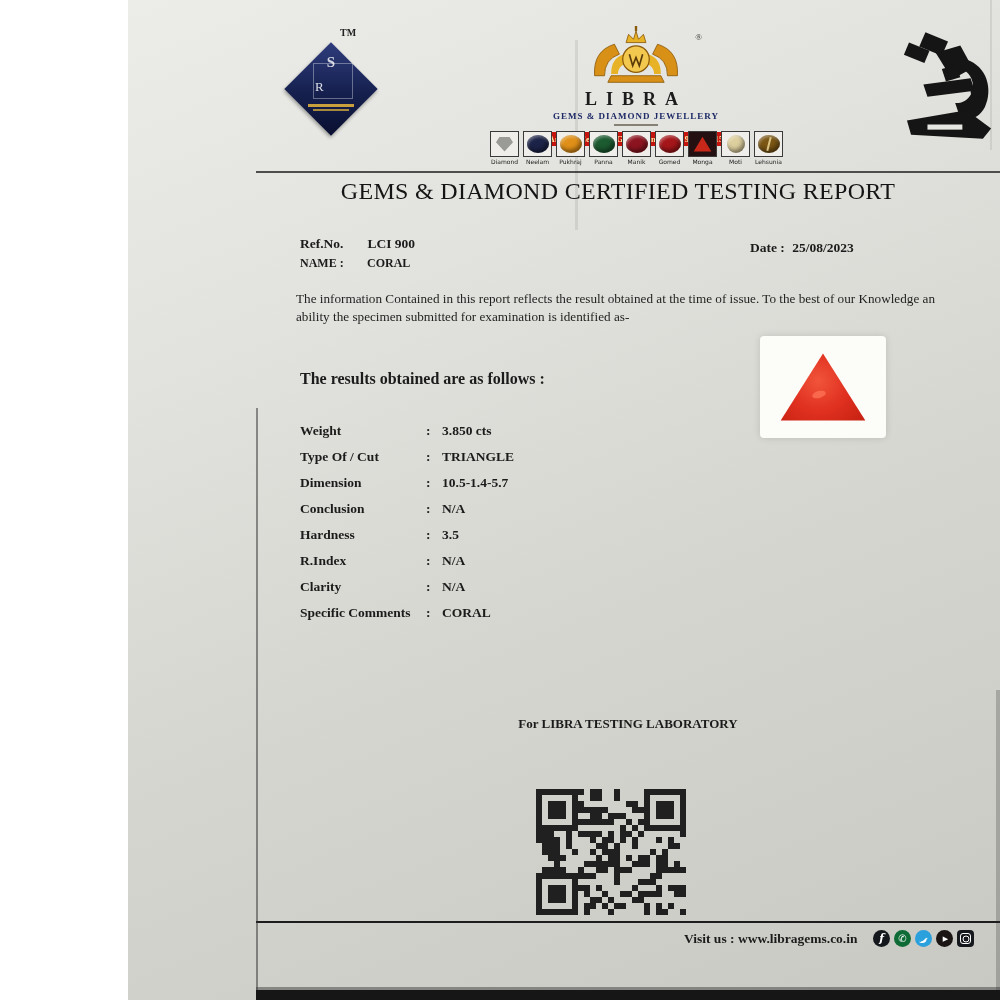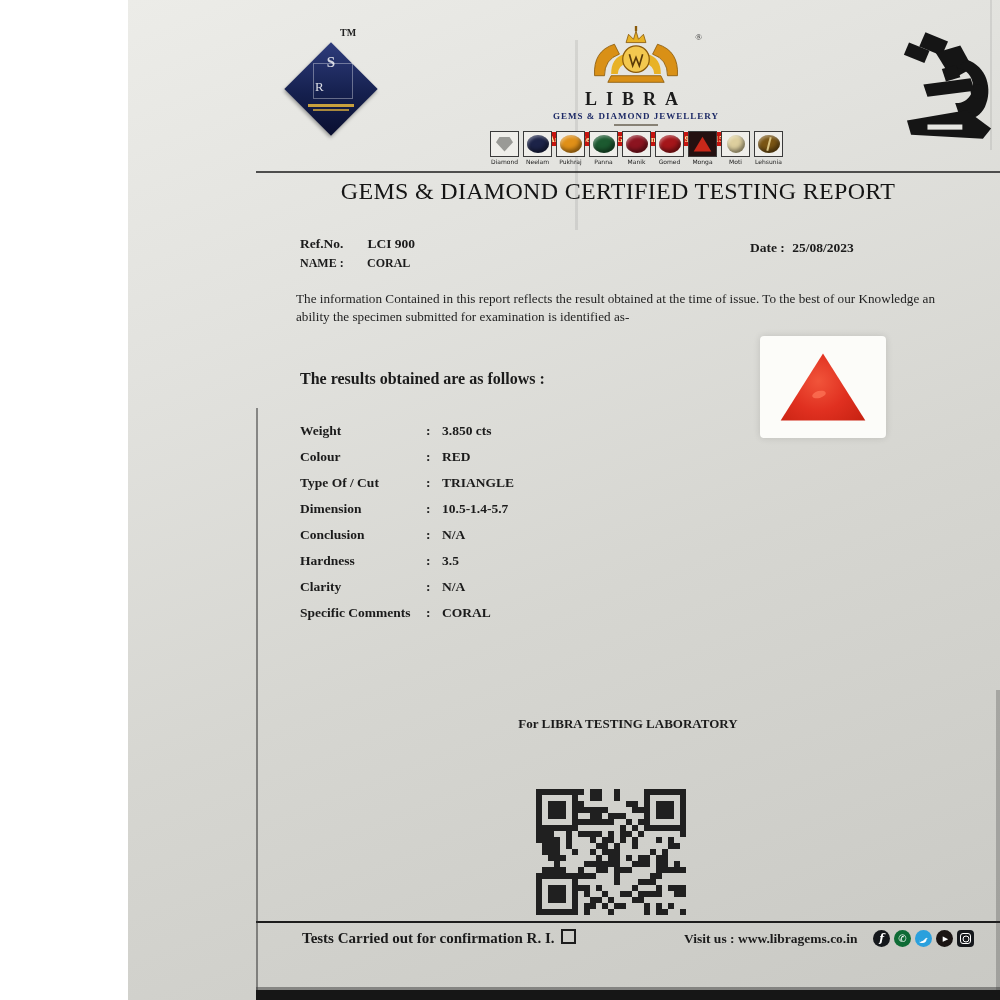--- a/index.html
+++ b/index.html
@@ -237,25 +237,25 @@
     <div class="intro">The information Contained in this report reflects the result obtained at the time of issue. To the best of our Knowledge an ability the specimen submitted for examination is identified as-</div>
 
     <div class="photo">
       <div class="coral"></div>
       <div class="coral-hl"></div>
     </div>
 
     <div class="res-head">The results obtained are as follows :</div>
     <div class="res-table">
       <div class="row"><span class="rlab">Weight</span><span class="rcol">:</span><span class="rval">3.850  cts</span></div>
-      <div class="row"><span class="rlab">Colour</span><span class="rcol">:</span><span class="rval">RED</span></div>
       <div class="row"><span class="rlab">Type Of / Cut</span><span class="rcol">:</span><span class="rval">TRIANGLE</span></div>
       <div class="row"><span class="rlab">Dimension</span><span class="rcol">:</span><span class="rval">10.5-1.4-5.7</span></div>
       <div class="row"><span class="rlab">Conclusion</span><span class="rcol">:</span><span class="rval">N/A</span></div>
       <div class="row"><span class="rlab">Hardness</span><span class="rcol">:</span><span class="rval">3.5</span></div>
+      <div class="row"><span class="rlab">R.Index</span><span class="rcol">:</span><span class="rval">N/A</span></div>
       <div class="row"><span class="rlab">Clarity</span><span class="rcol">:</span><span class="rval">N/A</span></div>
       <div class="row"><span class="rlab">Specific Comments</span><span class="rcol">:</span><span class="rval">CORAL</span></div>
     </div>
 
     <div class="sig">For LIBRA TESTING LABORATORY</div>
 
     <svg class="qr" id="qr-svg" viewBox="0 0 150 126" fill="#202020">
         <rect x="42" y="0" width="6" height="6"></rect>
         <rect x="54" y="0" width="6" height="6"></rect>
         <rect x="60" y="0" width="6" height="6"></rect>
@@ -421,23 +421,20 @@
         <rect x="144" y="120" width="6" height="6"></rect>
         <path fill-rule="evenodd" d="M0 0h42v42h-42z M6 6h30v30h-30z"></path>
         <rect x="12" y="12" width="18" height="18"></rect>
         <path fill-rule="evenodd" d="M108 0h42v42h-42z M114 6h30v30h-30z"></path>
         <rect x="120" y="12" width="18" height="18"></rect>
         <path fill-rule="evenodd" d="M0 84h42v42h-42z M6 90h30v30h-30z"></path>
         <rect x="12" y="96" width="18" height="18"></rect>
       </svg>
 
     <div class="foot-rule"></div>
-    <div class="foot-left">
-      <span>Tests Carried out for confirmation R. I.</span><span class="chk"></span>
-    </div>
     <div class="foot-visit">Visit us : www.libragems.co.in</div>
     <div class="socials">
       <span class="sicon fb"></span>
       <span class="sicon wa"></span>
       <span class="sicon tw">
           <svg width="12" height="12" viewBox="0 0 16 16">
             <path d="M2 11 q4 .8 6 -1.6 q1.6 -2.6 4.4 -3.4 l-1 1 l1.8 .3 l-1.7 .9 q-.4 4.4 -5.6 5.2 q-2.6 .3 -4.4 -.9 q2 -.1 3 -1 q-1.8 -.3 -2.5 -1.5 z" fill="#fff"></path>
           </svg>
         </span>
       <span class="sicon yt"></span>

